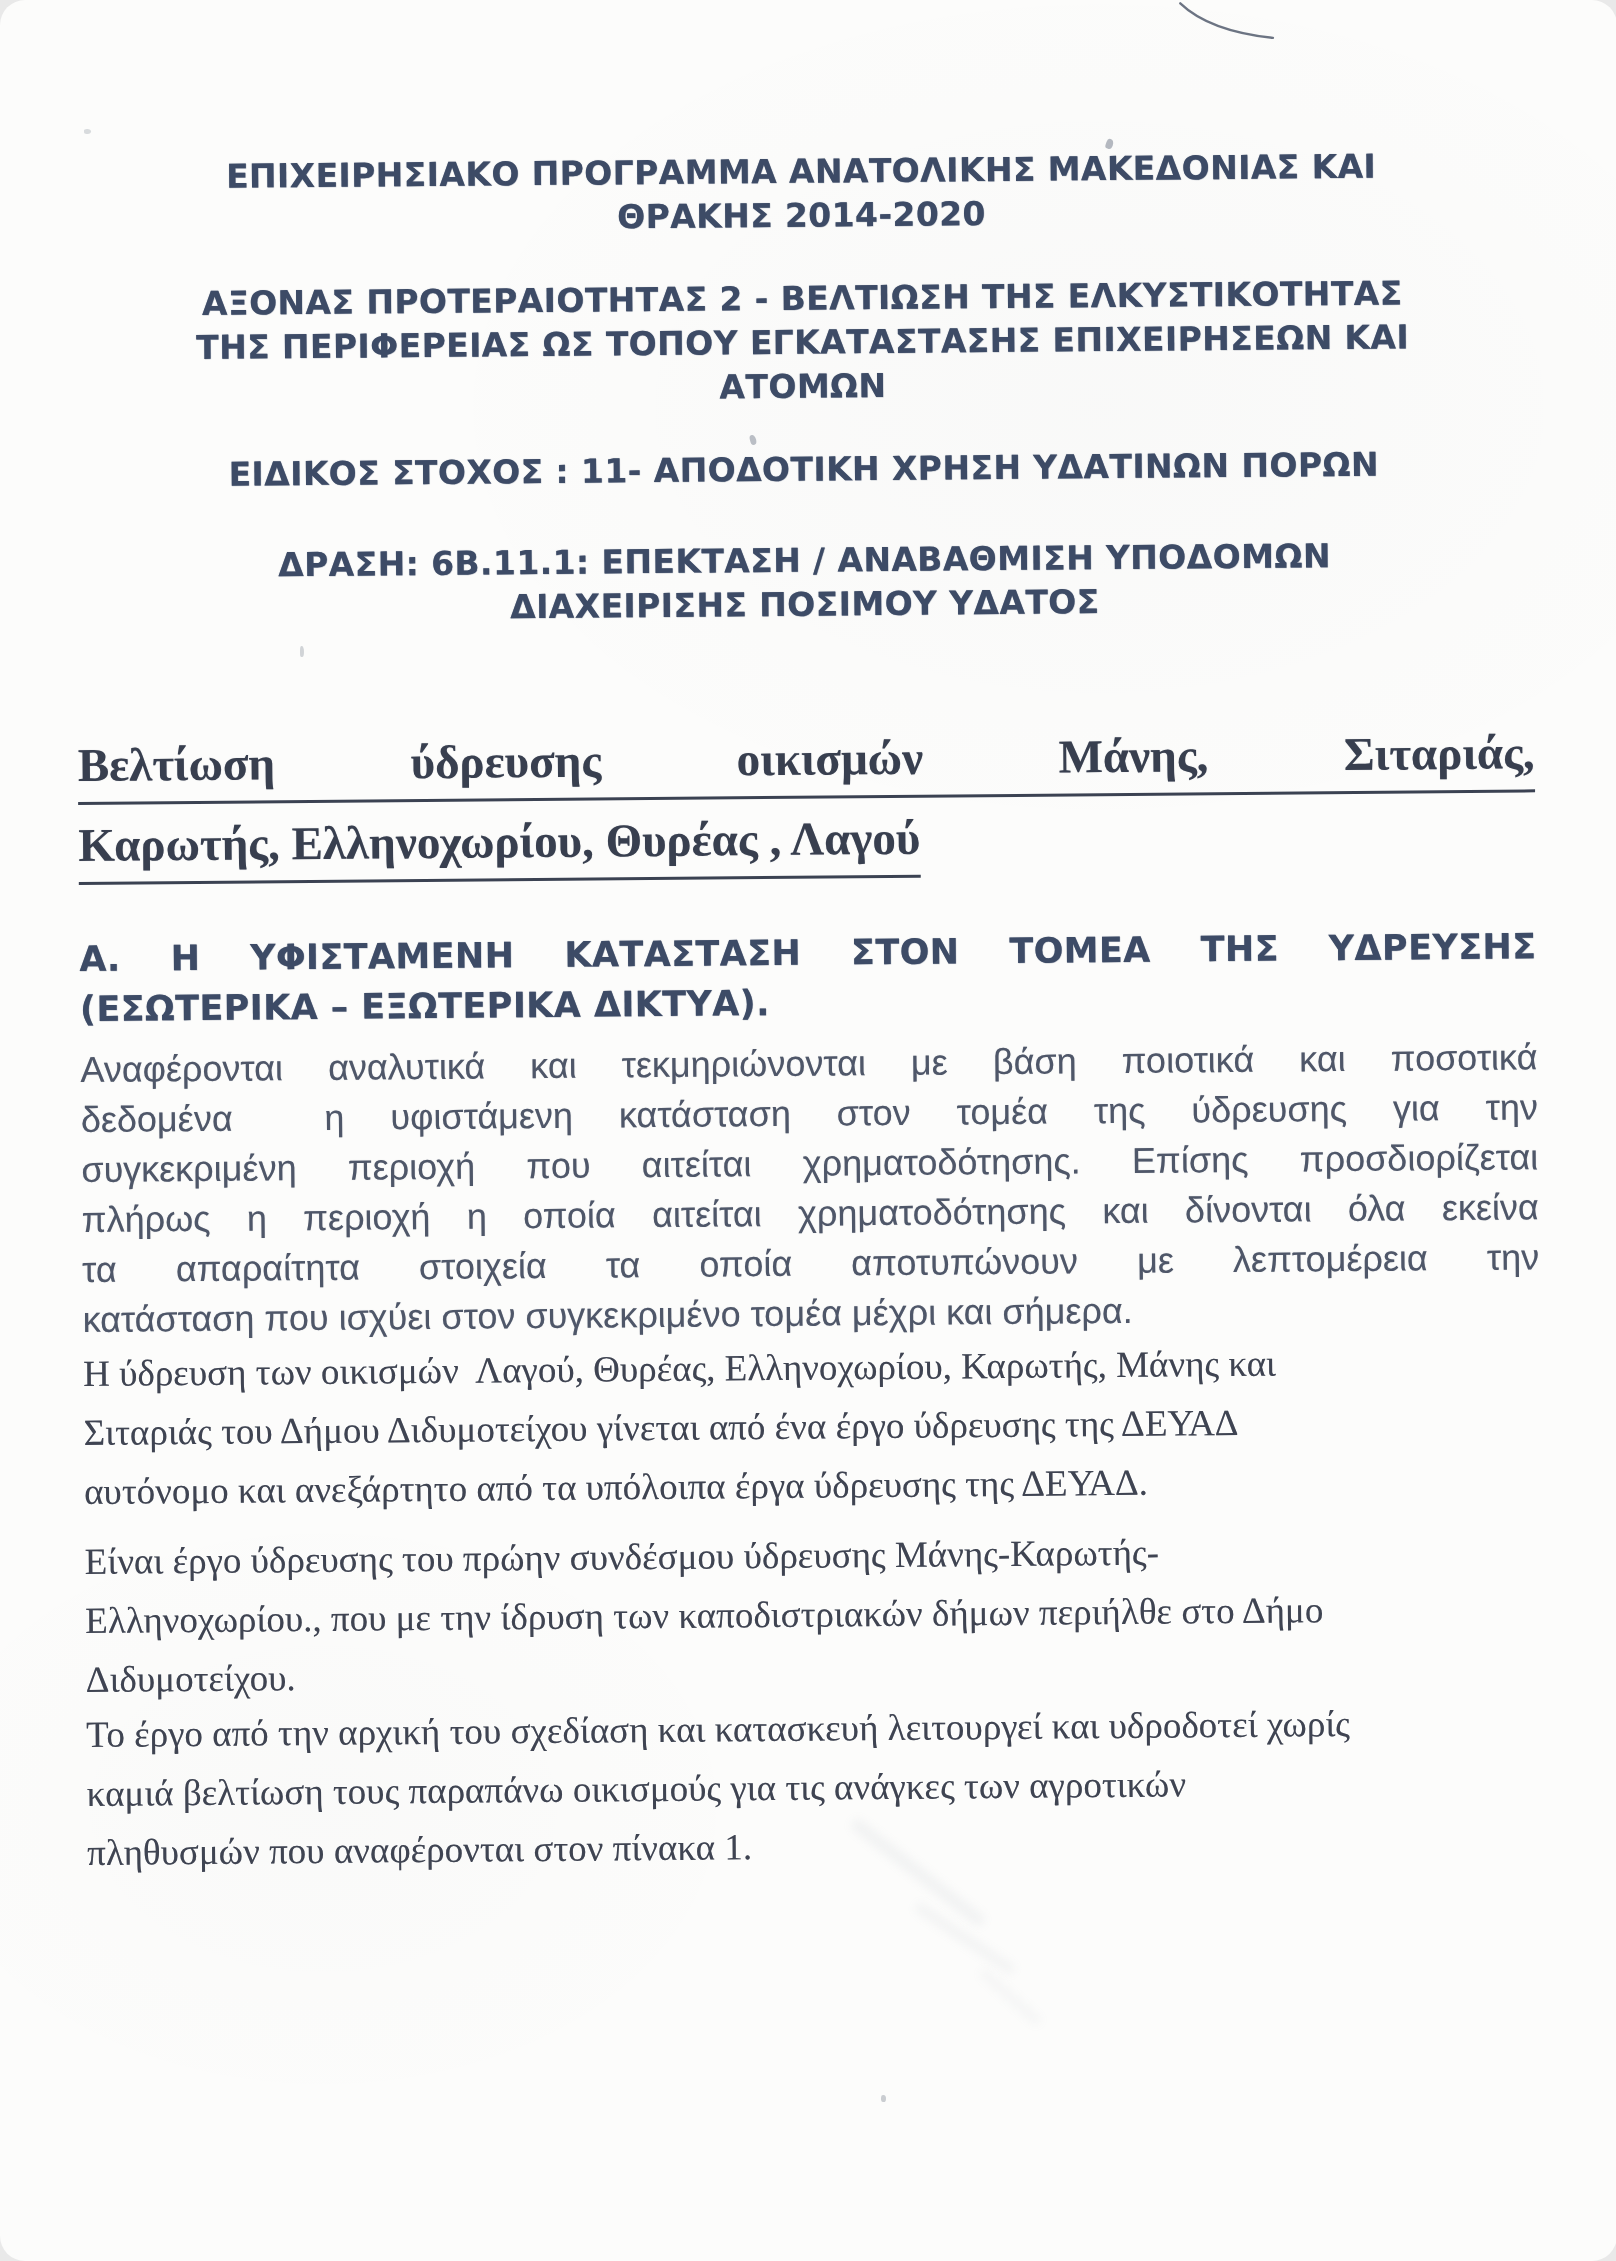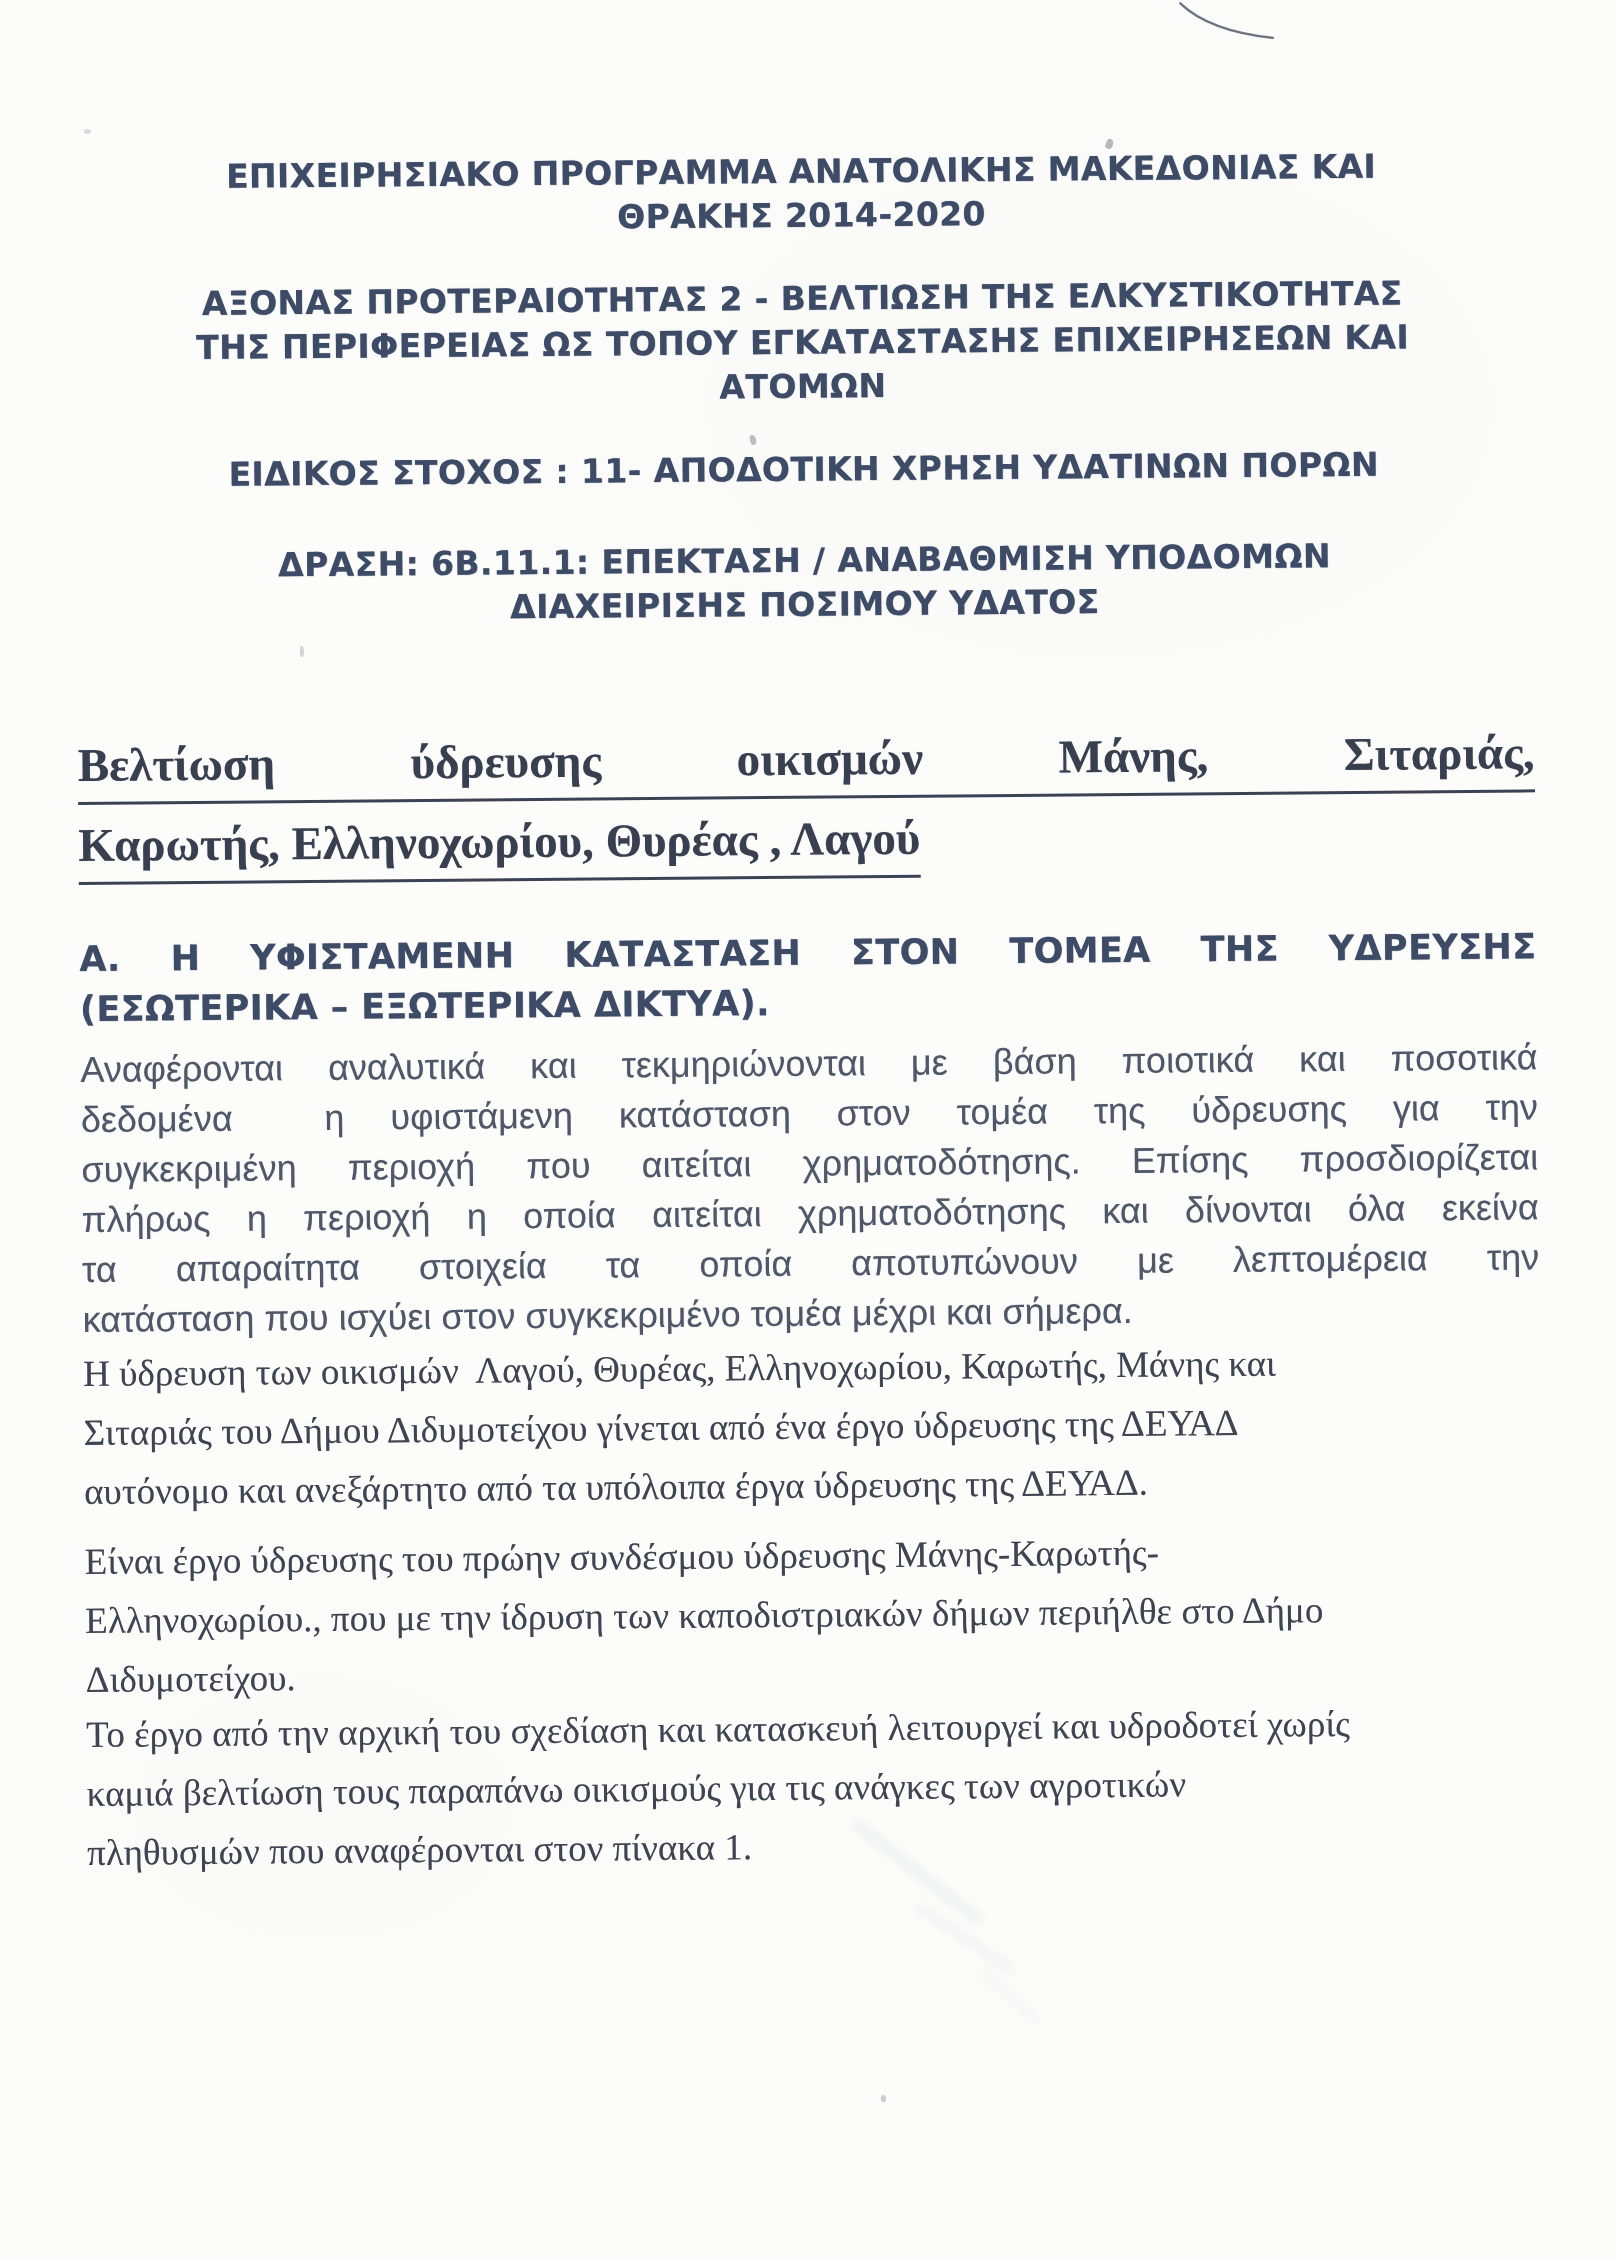--- a/index.html
+++ b/index.html
@@ -2,20 +2,21 @@
 <html style="font-size:12.6px"><head>
 <meta charset="utf-8">
 <style>
   html,body{margin:0;padding:0;background:#e9e9e9;}
   .page{
     position:relative;width:1617px;height:2261px;overflow:hidden;
     background:
       radial-gradient(1103px 709px at 68% 18%, rgba(40,50,70,0.015), transparent 65%),
       radial-gradient(788px 552px at 20% 80%, rgba(40,50,70,0.01), transparent 60%),
       #fcfcfb;
+    border-radius: 25px;
   }
   .skew{position:absolute;inset:0;transform:rotate(-0.5deg);transform-origin:48% 45%;}
 
   
   .hb{
     position:absolute;left:80px;width:1457px;text-align:center;
     font-family:"DejaVu Sans",sans-serif;font-weight:bold;color:#3d4b66;
     letter-spacing:0.4px;
     text-shadow:0 0 0.8px rgba(61,75,102,.55), 0.5px 0.5px 0 rgba(61,75,102,.22);
   }

